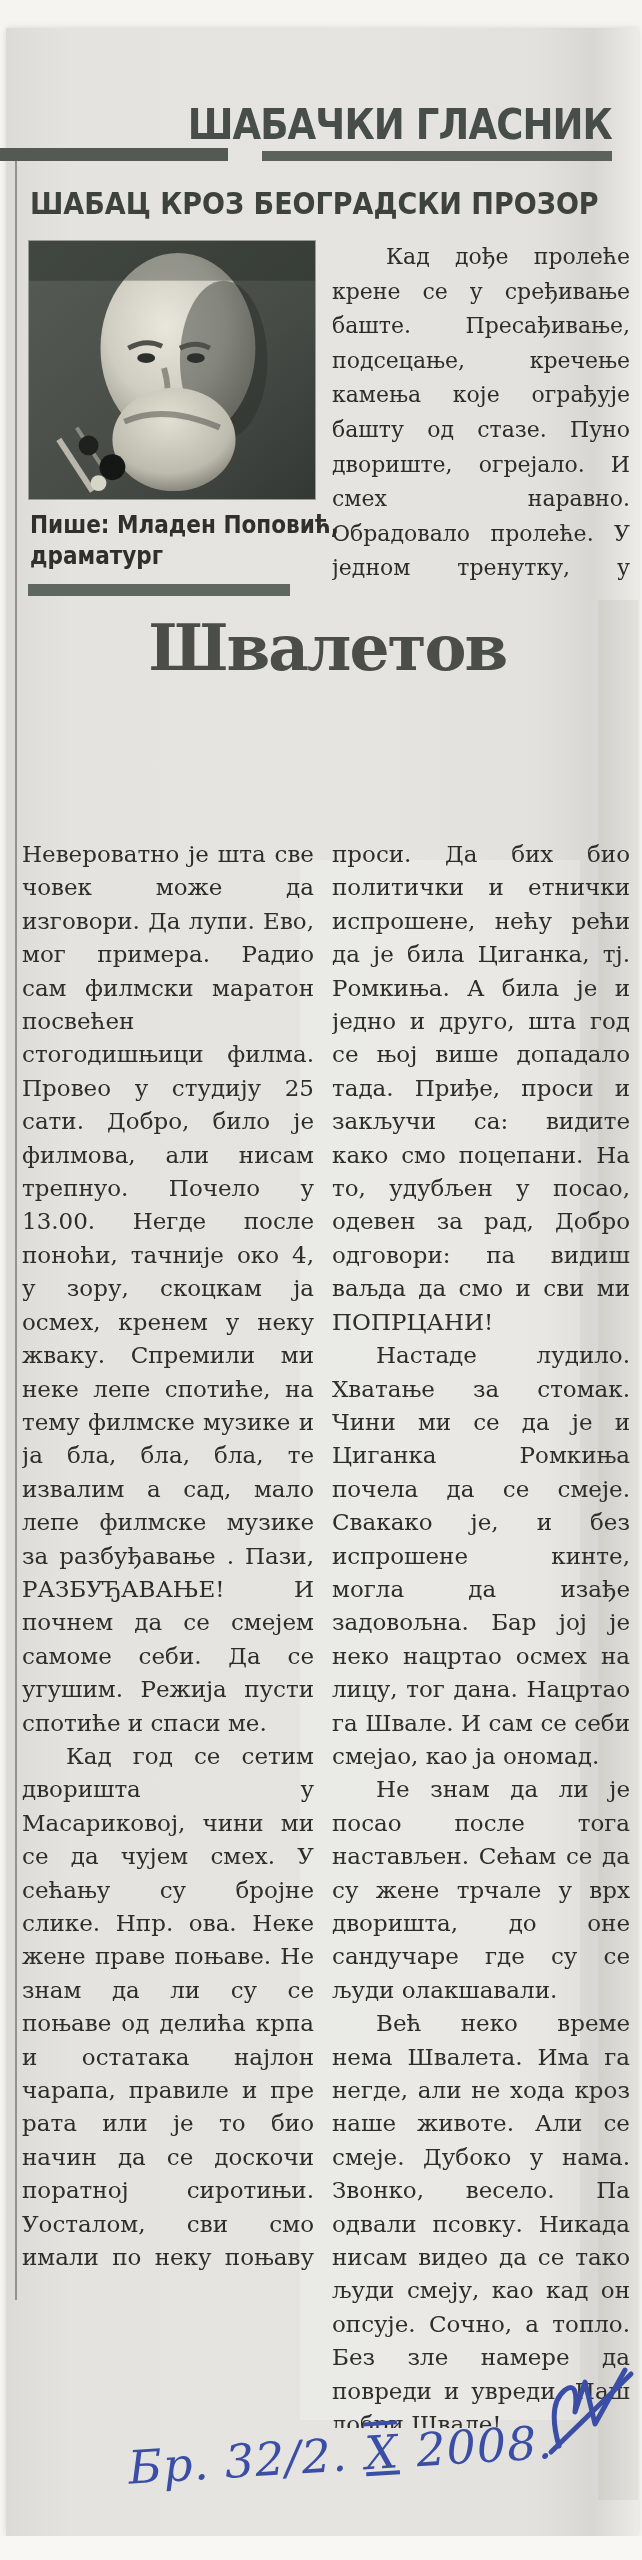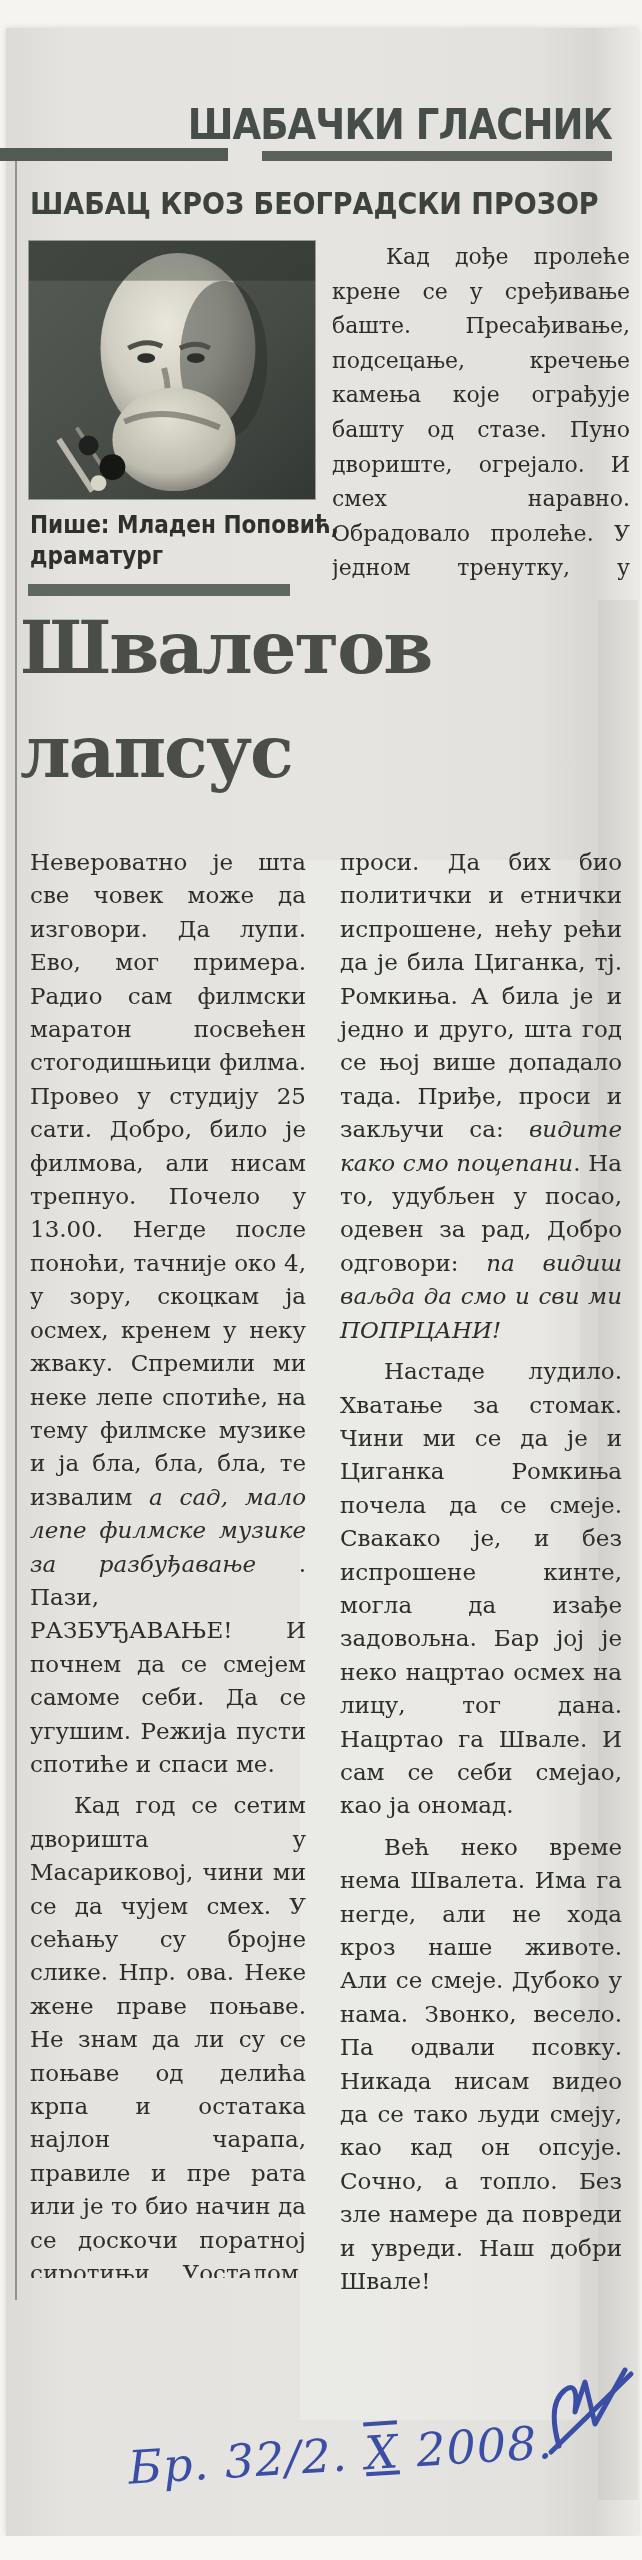--- a/index.html
+++ b/index.html
@@ -44,33 +44,33 @@
   
   .intro{
     position:absolute;left:332px;top:240px;width:298px;height:348px;
     font-size:22px;line-height:34.6px;text-align:justify;color:#2c2c28;
     text-indent:54px;overflow:hidden;
   }
   
   .kicker-bar{position:absolute;left:28px;top:584px;width:262px;height:12px;background:#5e6860;}
   .headline{
     position:absolute;left:20px;top:596px;width:615px;
-    font-family:"DejaVu Serif", serif;font-weight:bold;font-size:72px;line-height:104px;
-    color:#4b4d49;letter-spacing:-2px;
+    font-family:"DejaVu Serif", serif;font-weight:bold;font-size:63px;line-height:104px;
+    color:#4b4d49;letter-spacing:-2px;text-align:center;
   }
   
   .col{
     position:absolute;top:838px;
     font-size:23px;line-height:33.4px;text-align:justify;color:#2d2d29;
   }
   .col-left{left:22px;width:292px;height:1440px;overflow:hidden;}
   .col-right{left:332px;width:298px;height:1590px;overflow:hidden;}
-  .col p{margin:8px;}
+  .col p{margin:0;}
   .col p.indent{text-indent:44px;}
-  .ital{font-style:italic;}
+  .ital{}
   
   .handwrite{
     position:absolute;left:128px;top:2428px;width:420px;
     font-family:"DejaVu Serif", serif;font-style:italic;
     font-size:46px;color:#3b4ea6;transform:rotate(-3.5deg);
     white-space:nowrap;letter-spacing:1px;
   }
   .handwrite .roman{ text-decoration:overline underline; padding:0 2px;}
   .signature{position:absolute;left:545px;top:2360px;width:92px;height:104px;}
   .strip-top{position:absolute;left:0;top:0;width:642px;height:28px;background:#f5f4f0;}
@@ -134,30 +134,30 @@
   <div>Пише: Младен Поповић,</div>
   <div>драматург</div>
 </div>
 
 <div class="intro">Кад дође пролеће крене се у сређивање баште. Пресађивање, подсецање, кречење камења које ограђује башту од стазе. Пуно двориште, огрејало. И смех наравно. Обрадовало пролеће. У једном тренутку, у двориште улази жена са дететом. Да</div>
 
 <div class="kicker-bar"></div>
 
 <div class="headline">
   <div>Швалетов</div>
-  <div>лапсус</div>
 </div>
 
 <div class="col col-left">
     <p><span>Невероватно је шта све човек може да изговори. Да лупи. Ево, мог примера. Радио сам филмски маратон посвећен стогодишњици филма. Провео у студију 25 сати. Добро, било је филмова, али нисам трепнуо. Почело у 13.00. Негде после поноћи, тачније око 4, у зору, скоцкам ја осмех, кренем у неку жваку. Спремили ми неке лепе спотиће, на тему филмске музике и ја бла, бла, бла, те извалим </span><span class="ital">а сад, мало лепе филмске музике за разбуђавање</span><span> . Пази, РАЗБУЂАВАЊЕ! И почнем да се смејем самоме себи. Да се угушим. Режија пусти спотиће и спаси ме.</span></p>
     <p class="indent"><span>Кад год се сетим дворишта у Масариковој, чини ми се да чујем смех. У сећању су бројне слике. Нпр. ова. Неке жене праве поњаве. Не знам да ли су се поњаве од делића крпа и остатака најлон чарапа, правиле и пре рата или је то био начин да се доскочи поратној сиротињи. Уосталом, сви смо имали по неку поњаву у кући. И чак, нису биле ружне. Поседале жене тако у дворишту, праве поњаве и смеју се. Као оне у Де Сантисовом ''Горком пиринчу'' (који се емитовао непосредно пред моје РАЗБУЂАВАЊЕ). Не чујем их више, о чему причају, али их чујем како се смеју. Звони и данас. А ни једног лика се не сећам. Само чујем смех.</span></p>
   </div>
 <div class="col col-right">
     <p><span>проси. Да бих био политички и етнички испрошене, нећу рећи да је била Циганка, тј. Ромкиња. А била је и једно и друго, шта год се њој више допадало тада. Приђе, проси и закључи са: </span><span class="ital">видите како смо поцепани</span><span>. На то, удубљен у посао, одевен за рад, Добро одговори: </span><span class="ital">па видиш ваљда да смо и сви ми ПОПРЦАНИ!</span></p>
     <p class="indent"><span>Настаде лудило. Хватање за стомак. Чини ми се да је и Циганка Ромкиња почела да се смеје. Свакако је, и без испрошене кинте, могла да изађе задовољна. Бар јој је неко нацртао осмех на лицу, тог дана. Нацртао га Швале. И сам се себи смејао, као ја ономад.</span></p>
+    <p class="indent"><span>Не знам да ли је посао после тога настављен. Сећам се да су жене трчале у врх дворишта, до оне сандучаре где су се људи олакшавали.</span></p>
     <p class="indent"><span>Већ неко време нема Швалета. Има га негде, али не хода кроз наше животе. Али се смеје. Дубоко у нама. Звонко, весело. Па одвали псовку. Никада нисам видео да се тако људи смеју, као кад он опсује. Сочно, а топло. Без зле намере да повреди и увреди. Наш добри Швале!</span></p>
   </div>
 
 <div class="handwrite">
   <span>Бр. 32/2.</span>
   <span class="roman">X</span>
   <span>2008.</span>
 </div>
 
 <svg class="signature" viewBox="0 0 92 104">

